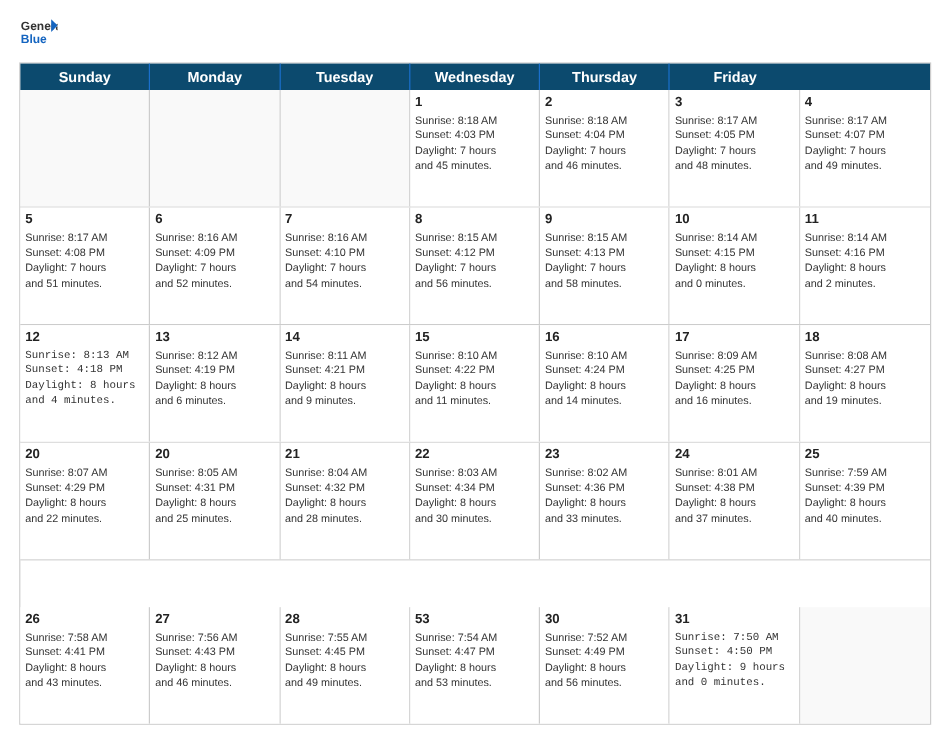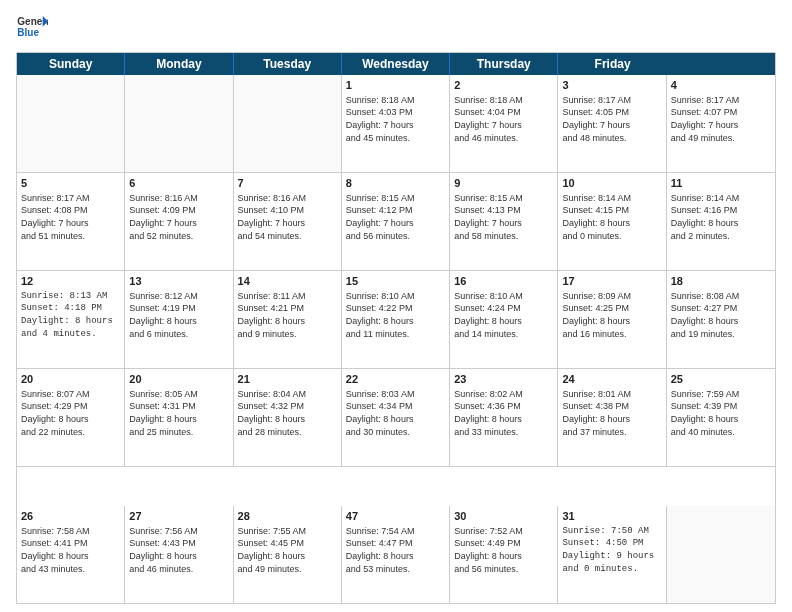--- a/index.html
+++ b/index.html
@@ -331,21 +331,21 @@
 and 46 minutes.</div>
           </div>
           <div class="cal-cell">
             <span class="day-num">28</span>
             <div class="cell-info" style="white-space: pre-line;">Sunrise: 7:55 AM
 Sunset: 4:45 PM
 Daylight: 8 hours
 and 49 minutes.</div>
           </div>
           <div class="cal-cell">
-            <span class="day-num">47</span>
+            <span class="day-num">53</span>
             <div class="cell-info" style="white-space: pre-line;">Sunrise: 7:54 AM
 Sunset: 4:47 PM
 Daylight: 8 hours
 and 53 minutes.</div>
           </div>
           <div class="cal-cell">
             <span class="day-num">30</span>
             <div class="cell-info" style="white-space: pre-line;">Sunrise: 7:52 AM
 Sunset: 4:49 PM
 Daylight: 8 hours

